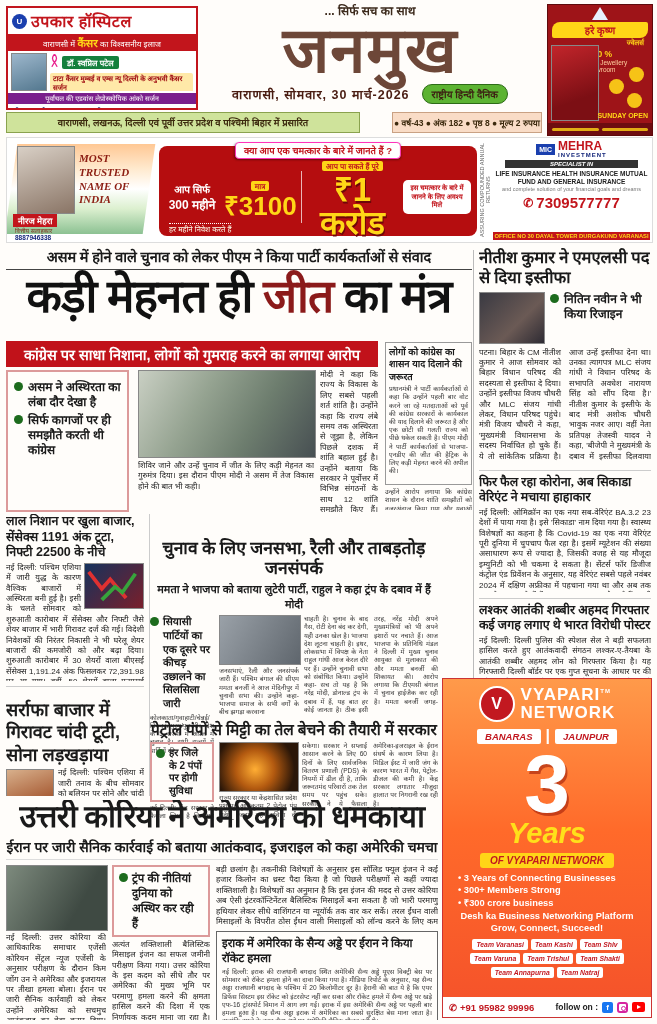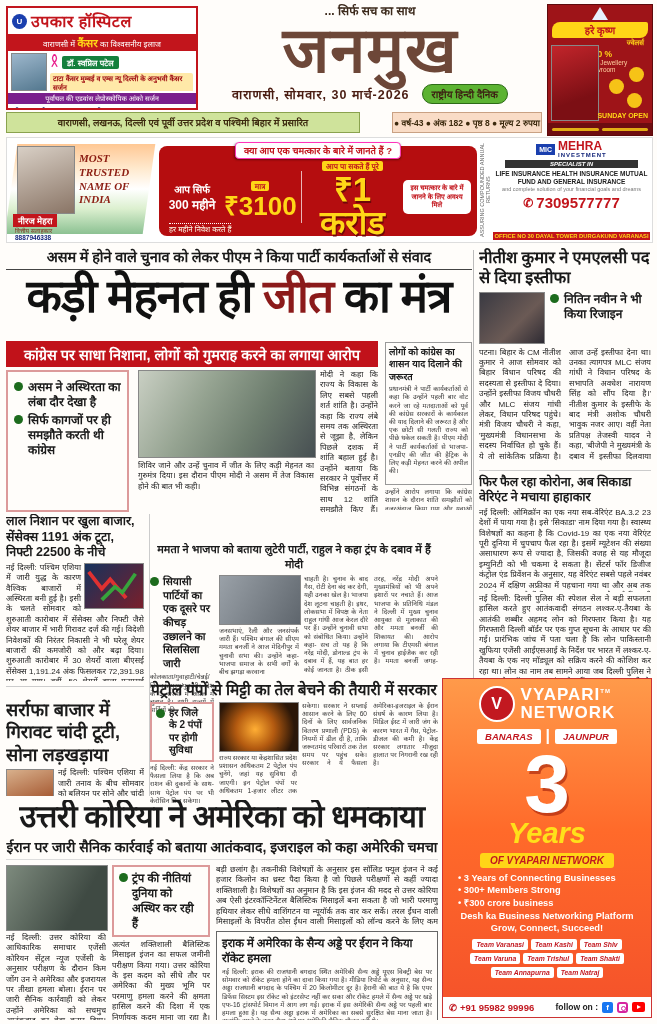--- a/index.html
+++ b/index.html
@@ -375,20 +375,21 @@
     <div class="nit-row">
       <div class="ph ph-nitish"></div>
       <div class="nit-bul">
           <span class="gdot"></span>
           <span>नितिन नवीन ने भी किया रिजाइन</span>
         </div>
     </div>
     <div class="cols2 tiny j">पटना। बिहार के CM नीतीश कुमार ने आज सोमवार को बिहार विधान परिषद की सदस्यता से इस्तीफा दे दिया। उन्होंने इस्तीफा विजय चौधरी और MLC संजय गांधी लेकर, विधान परिषद पहुंचे। मंत्री विजय चौधरी ने कहा, 'मुख्यमंत्री विधानसभा के सदस्य निर्वाचित हो चुके हैं। ये तो सांकेतिक प्रक्रिया है। आज उन्हें इस्तीफा देना था। उनका त्यागपत्र MLC संजय गांधी ने विधान परिषद के सभापति अवधेश नारायण सिंह को सौंप दिया है।' नीतीश कुमार के इस्तीफे के बाद मंत्री अशोक चौधरी भावुक नजर आए। वहीं नेता प्रतिपक्ष तेजस्वी यादव ने कहा, 'बीजेपी ने मुख्यमंत्री के दबाव में इस्तीफा दिलवाया है।' उधर, BJP के राष्ट्रीय अध्यक्ष नितिन नवीन का इस्तीफा बिहार BJP के अध्यक्ष संजय सरावगी ने विधानसभा अध्यक्ष डॉ. प्रेम कुमार को सौंप दिया है। नितिन नवीन ने कल अध्यक्ष बनने से पहले इस्तीफा प्रदेश अध्यक्ष को सौंपा था।</div>
     <div class="sub-h">फिर फैल रहा कोरोना, अब सिकाडा वेरिएंट ने मचाया हाहाकार</div>
     <div class="cor-body tiny j">नई दिल्ली: ओमिक्रॉन का एक नया सब-वेरिएंट BA.3.2 23 देशों में पाया गया है। इसे 'सिकाडा' नाम दिया गया है। स्वास्थ्य विशेषज्ञों का कहना है कि Covid-19 का एक नया वेरिएंट पूरी दुनिया में चुपचाप फैल रहा है। इसमें म्यूटेशन की संख्या असाधारण रूप से ज्यादा है, जिसकी वजह से यह मौजूदा इम्युनिटी को भी चकमा दे सकता है। सेंटर्स फॉर डिजीज कंट्रोल एंड प्रिवेंशन के अनुसार, यह वेरिएंट सबसे पहले नवंबर 2024 में दक्षिण अफ्रीका में पहचाना गया था और अब तक कम से कम 23 देशों में इसका पता चल चुका है। इसे निगरानी वेरिएंट नाम इसलिए दिया गया है, क्योंकि यह महामारी तक किसी की नजर में आए बिना अचानक बड़ी संख्या में सामने आया।</div>
+    <div class="sub-h">लश्कर आतंकी शब्बीर अहमद गिरफ्तार कई जगह लगाए थे भारत विरोधी पोस्टर</div>
     <div class="lash-body tiny j">नई दिल्ली: दिल्ली पुलिस की स्पेशल सेल ने बड़ी सफलता हासिल करते हुए आतंकवादी संगठन लश्कर-ए-तैयबा के आतंकी शब्बीर अहमद लोन को गिरफ्तार किया है। यह गिरफ्तारी दिल्ली बॉर्डर पर एक गुप्त सूचना के आधार पर की गई। प्रारंभिक जांच में पता चला है कि लोन पाकिस्तानी खुफिया एजेंसी आईएसआई के निर्देश पर भारत में लश्कर-ए-तैयबा के एक नए मॉड्यूल को सक्रिय करने की कोशिश कर रहा था। लोन का नाम तब सामने आया जब दिल्ली पुलिस ने लश्कर के मॉड्यूल का भंडाफोड़ किया था। जानकारी के मुताबिक, दिल्ली पुलिस और सुरक्षा बलों ने एक गुप्त सूचना के आधार पर जाल बिछाकर उसे दिल्ली बॉर्डर से गिरफ्तार किया। उससे पूछताछ की जा रही है।</div>
   </div>
 
   <div class="abs mkt">
     <div class="mkt-h">लाल निशान पर खुला बाजार, सेंसेक्स 1191 अंक टूटा, निफ्टी 22500 के नीचे</div>
     <div class="mkt-body tiny j">
       <span class="ph ph-market" style="display:block;">
         <svg width="56" height="42" viewBox="0 0 60 44">
           <polyline points="4,8 18,26 27,16 44,36" stroke="#e03131" fill="none" stroke-width="4"></polyline>
           <polyline points="18,38 32,24 40,30 54,10" stroke="#37a43c" fill="none" stroke-width="4"></polyline>
@@ -397,20 +398,21 @@
       <span>नई दिल्ली: पश्चिम एशिया में जारी युद्ध के कारण वैश्विक बाजारों में अस्थिरता बनी हुई है। इसी के चलते सोमवार को शुरुआती कारोबार में सेंसेक्स और निफ्टी जैसे शेयर बाजार में भारी गिरावट दर्ज की गई। विदेशी निवेशकों की निरंतर निकासी ने भी घरेलू शेयर बाजारों की कमजोरी को और बढ़ा दिया। शुरुआती कारोबार में 30 शेयरों वाला बीएसई सेंसेक्स 1,191.24 अंक फिसलकर 72,391.98 पर आ गया। वहीं, 50 शेयरों वाला एनएसई निफ्टी 349.45 अंक फिसलकर 22,470.15 पर पहुंच गया।</span>
     </div>
     <div class="bull-h">सर्राफा बाजार में गिरावट चांदी टूटी, सोना लड़खड़ाया</div>
     <div class="bull-body tiny j">
       <span class="ph ph-gold" style="display:block;"></span>
       <span>नई दिल्ली: पश्चिम एशिया में जारी तनाव के बीच सोमवार को बुलियन पर सोने और चांदी की कीमतों में गिरावट देखने को मिली। चांदी की कीमत 1040 रुपये गिरकर 2.27 लाख रुपये प्रति किलो पर पहुंच गई। वहीं सोने का भाव 1050 रुपये गिरकर 1.46 लाख रुपये प्रति 10 ग्राम पर आ गया। वैश्विक बाजार में सोमवार को सोने की कीमतों में गिरावट दर्ज की गई, जिससे अमेरिकी फेडरल रिजर्व द्वारा इस साल ब्याज दरों में कटौती की उम्मीदें कमजोर पड़ी हैं। इसी वजह से निवेशकों का रुझान सोने से हट रहा है।</span>
     </div>
   </div>
 
   <div class="abs ctr">
+    <div class="elec-h">चुनाव के लिए जनसभा, रैली और ताबड़तोड़ जनसंपर्क</div>
     <div class="elec-sub">ममता ने भाजपा को बताया लुटेरी पार्टी, राहुल ने कहा ट्रंप के दबाव में हैं मोदी</div>
     <div class="elec-row">
       <div class="ec1">
         <div class="ebul">
             <span class="gdot"></span>
             <span>सियासी पार्टियों का एक दूसरे पर कीचड़ उछालने का सिलसिला जारी</span>
           </div>
         <div class="tinier j" style="margin-top:3px;height:46px;">कोलकाता/गुवाहाटी/चेन्नई/तिरुवनंतपुरम/पुडुचेरी। देश के 5 राज्यों में अप्रैल में चुनाव है। सभी राज्यों में पार्टियों की</div>
       </div>
       <div class="ec2">

